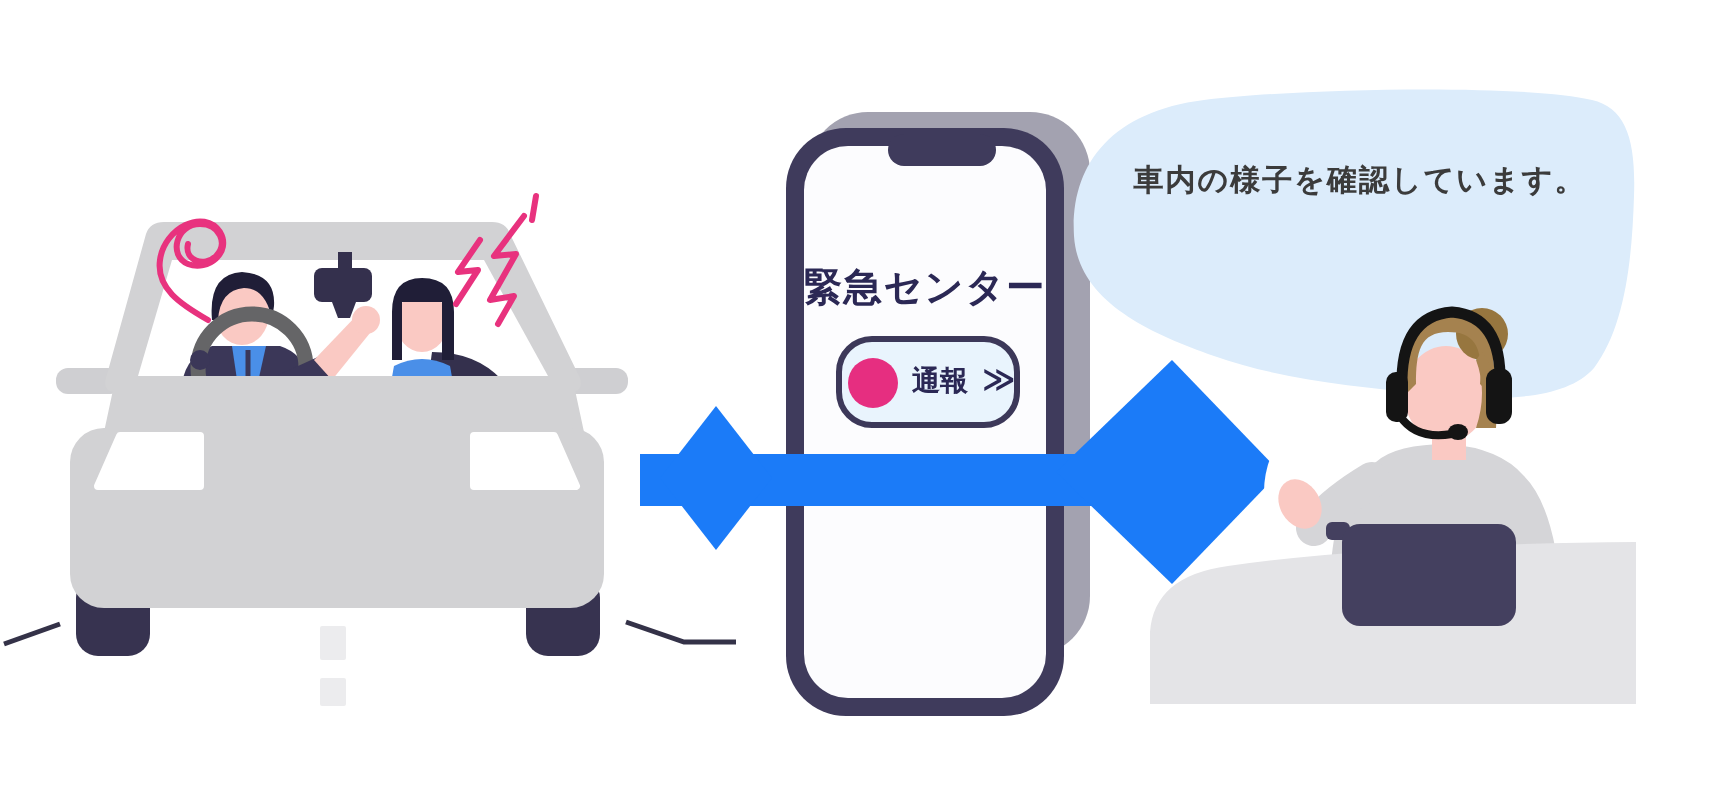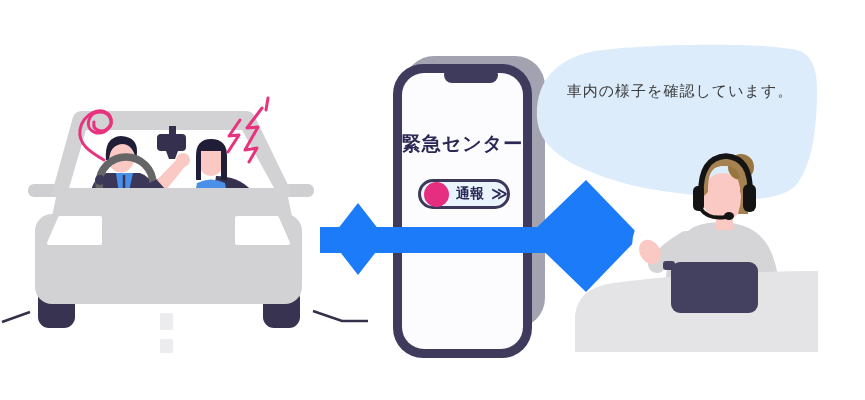--- a/index.html
+++ b/index.html
@@ -6,30 +6,30 @@
   .stage{
     position:relative;width:865px;height:400px;overflow:hidden;background:#fff;
     font-family:"Liberation Sans","DejaVu Sans",sans-serif;
   }
   .scene{position:absolute;left:0;top:0;}
   .phone-title{
     position:absolute;left:393px;top:131px;width:139px;text-align:center;
     font-size:19px;font-weight:800;color:#2b2855;letter-spacing:1px;white-space:nowrap;
   }
   .report-button{
-    position:absolute;left:418px;top:179px;width:92px;height:30px;box-sizing:border-box;
+    position:absolute;left:418px;top:168px;width:92px;height:46px;box-sizing:border-box;
     border:3px solid #3c3859;border-radius:18px;background:#e9f4fd;
     display:flex;align-items:center;gap:7px;padding:0 6px 0 3px;cursor:pointer;
   }
   .report-dot{width:25px;height:25px;border-radius:50%;background:#e62e80;flex:0 0 auto;}
   .report-label{font-size:14px;font-weight:800;color:#2b2855;white-space:nowrap;}
   .report-chevron{font-size:16px;font-weight:800;color:#2b2855;line-height:1;}
   .bubble-text{
     position:absolute;left:544px;top:78px;width:272px;text-align:center;
-    font-size:15px;font-weight:400;color:#3b3b3b;line-height:25px;letter-spacing:1px;
+    font-size:15px;font-weight:700;color:#3b3b3b;line-height:25px;letter-spacing:1px;
   }
   .bubble-text div{white-space:nowrap;}
 </style>
 </head>
 <body>
 
 <div class="stage">
 
 <svg class="scene" width="865" height="400" viewBox="0 0 865 400">
 

